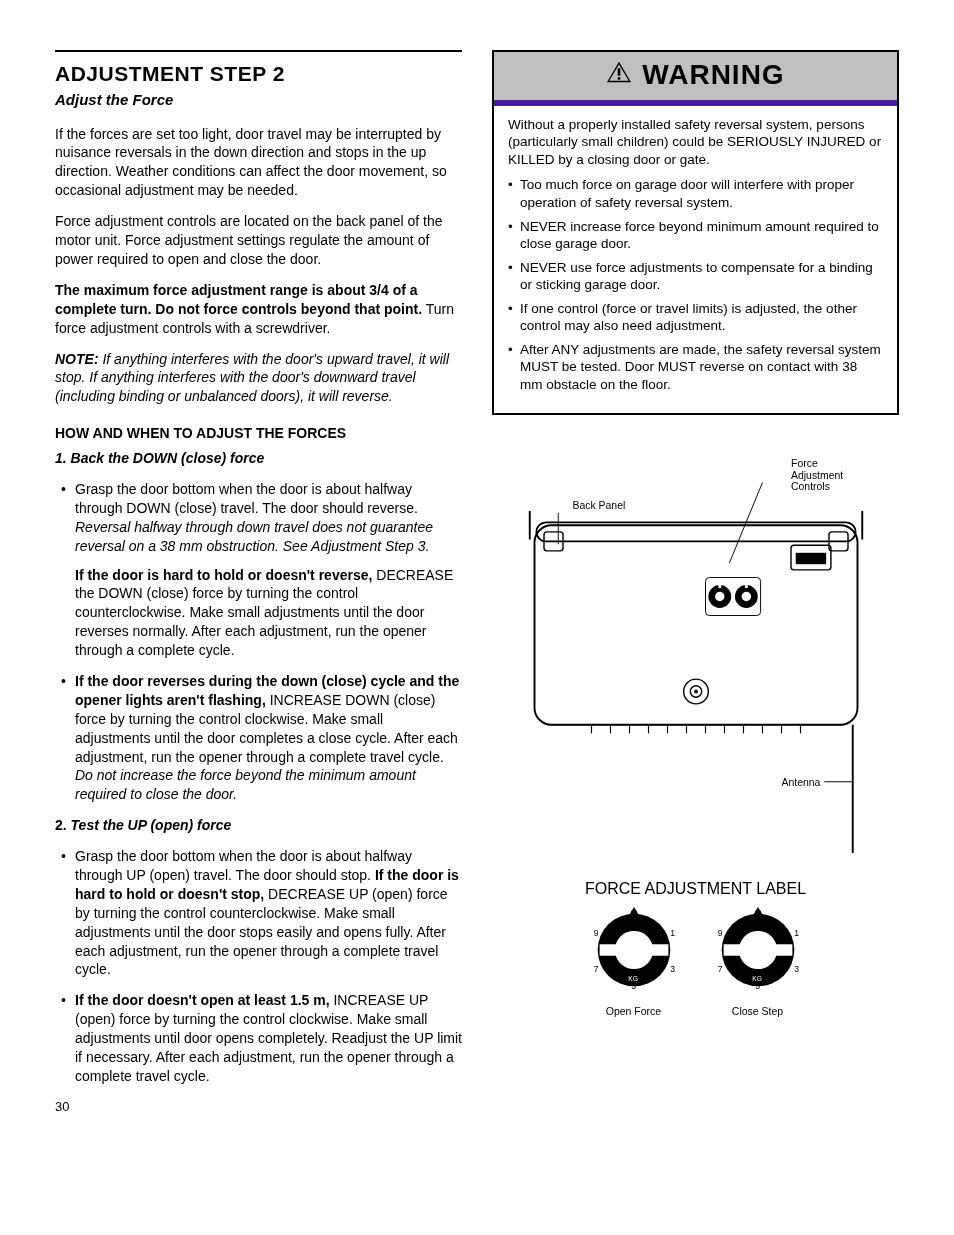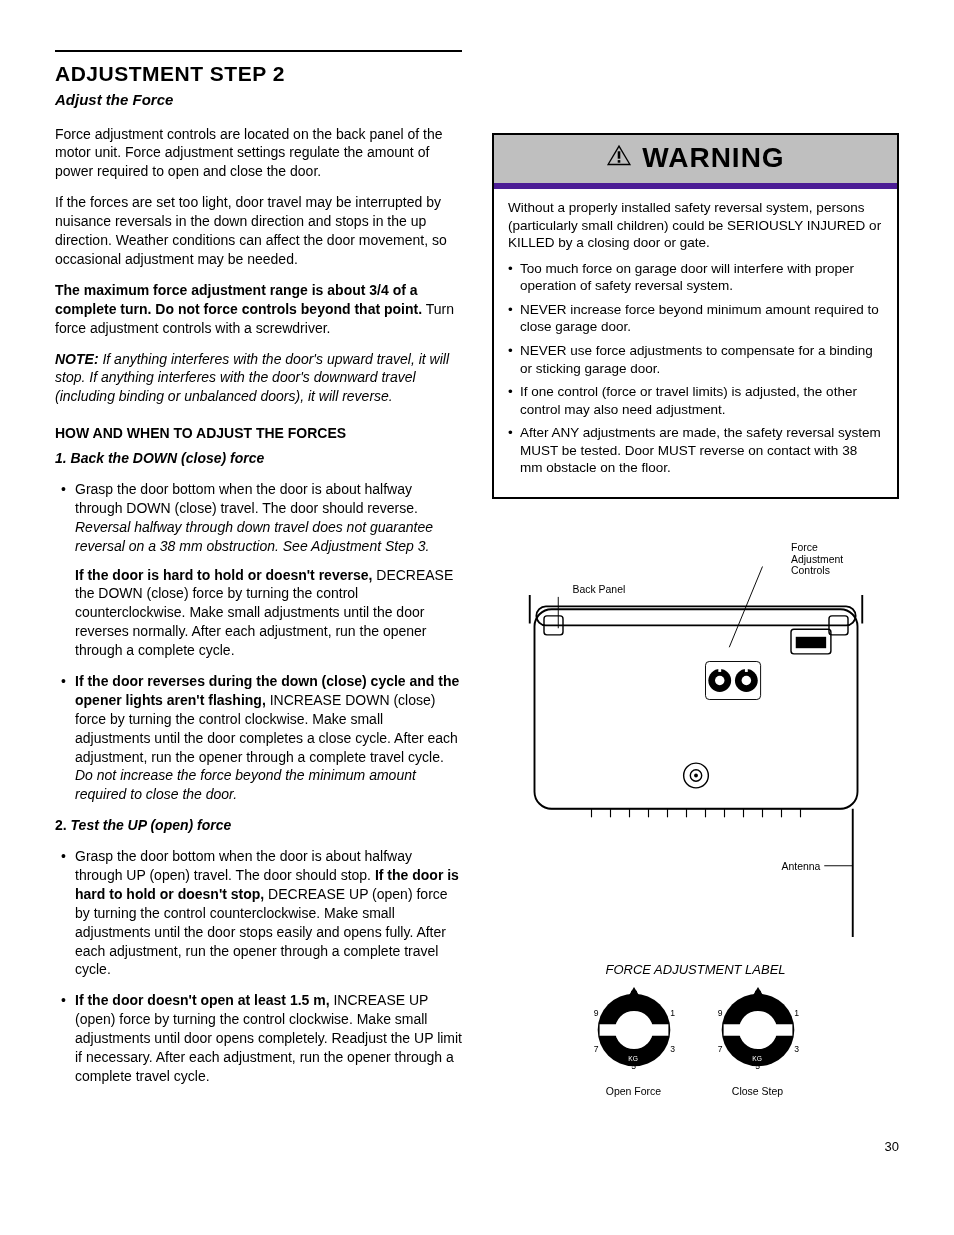--- a/index.html
+++ b/index.html
@@ -6,21 +6,21 @@
     body {
       font-family: Arial, Helvetica, sans-serif;
       background: #fff;
       color: #000;
       width: 954px;
       margin: 0 auto;
       padding: 50px 55px 30px 55px;
       font-size: 14px;
       line-height: 1.35;
     }
-    .columns { display: flex; gap: 30px; align-items: flex-end; }
+    .columns { display: flex; gap: 30px; }
     .col-left { flex: 1; }
     .col-right { flex: 1; }
     hr.top-rule { border: none; border-top: 2px solid #000; margin-bottom: 8px; }
     h1.step {
       font-family: Arial, Helvetica, sans-serif;
       font-weight: 900;
       font-size: 21px;
       letter-spacing: 0.5px;
       margin-bottom: 2px;
     }
@@ -55,40 +55,40 @@
       gap: 10px;
       border-bottom: 6px solid #4c1d95;
     }
     .warning-head svg { width: 26px; height: 24px; }
     .warning-body { padding: 10px 14px 14px 14px; font-size: 13.5px; line-height: 1.3; }
     .warning-body p { margin-bottom: 8px; }
     .warning-body ul { list-style: none; padding: 0; }
     .warning-body ul li { position: relative; padding-left: 12px; margin-bottom: 6px; }
     .warning-body ul li::before { content: "•"; position: absolute; left: 0; top: 0; }
     .diagram-wrap { margin-top: 39px; text-align: center; }
-    .diagram-label { font-size: 13px; font-style: italic; }
+    .diagram-label { font-size: 16px; }
     .dial-row { display: flex; justify-content: center; gap: 28px; margin-top: 8px; }
     .dial-col { text-align: center; }
     .dial-col .cap { font-size: 10.5px; margin-top: 6px; }
-    .page-num { text-align: right; margin-top: 40px; font-size: 13px; }
+    .page-num { text-align: left; font-size: 13px; }
     .callout { font-size: 11px; }
     .ital { font-style: italic; }
   </style>
 </head>
 <body>
 
 <div class="columns">
 
   <div class="col-left">
     <hr class="top-rule">
     <h1 class="step">ADJUSTMENT STEP 2</h1>
     <h2 class="subtitle">Adjust the Force</h2>
 
+    <p>If the forces are set too light, door travel may be interrupted by nuisance reversals in the down direction and stops in the up direction. Weather conditions can affect the door movement, so occasional adjustment may be needed.</p>
     <p>Force adjustment controls are located on the back panel of the motor unit. Force adjustment settings regulate the amount of power required to open and close the door.</p>
-    <p>If the forces are set too light, door travel may be interrupted by nuisance reversals in the down direction and stops in the up direction. Weather conditions can affect the door movement, so occasional adjustment may be needed.</p>
     <p>
       <span class="bold">The maximum force adjustment range is about 3/4 of a complete turn. Do not force controls beyond that point.</span><span> Turn force adjustment controls with a screwdriver.</span>
     </p>
     <p class="note">
       <span class="bold">NOTE:</span><span> If anything interferes with the door's upward travel, it will stop. If anything interferes with the door's downward travel (including binding or unbalanced doors), it will reverse.</span>
     </p>
 
     <h3 class="section">HOW AND WHEN TO ADJUST THE FORCES</h3>
 
     <p class="step-label">

